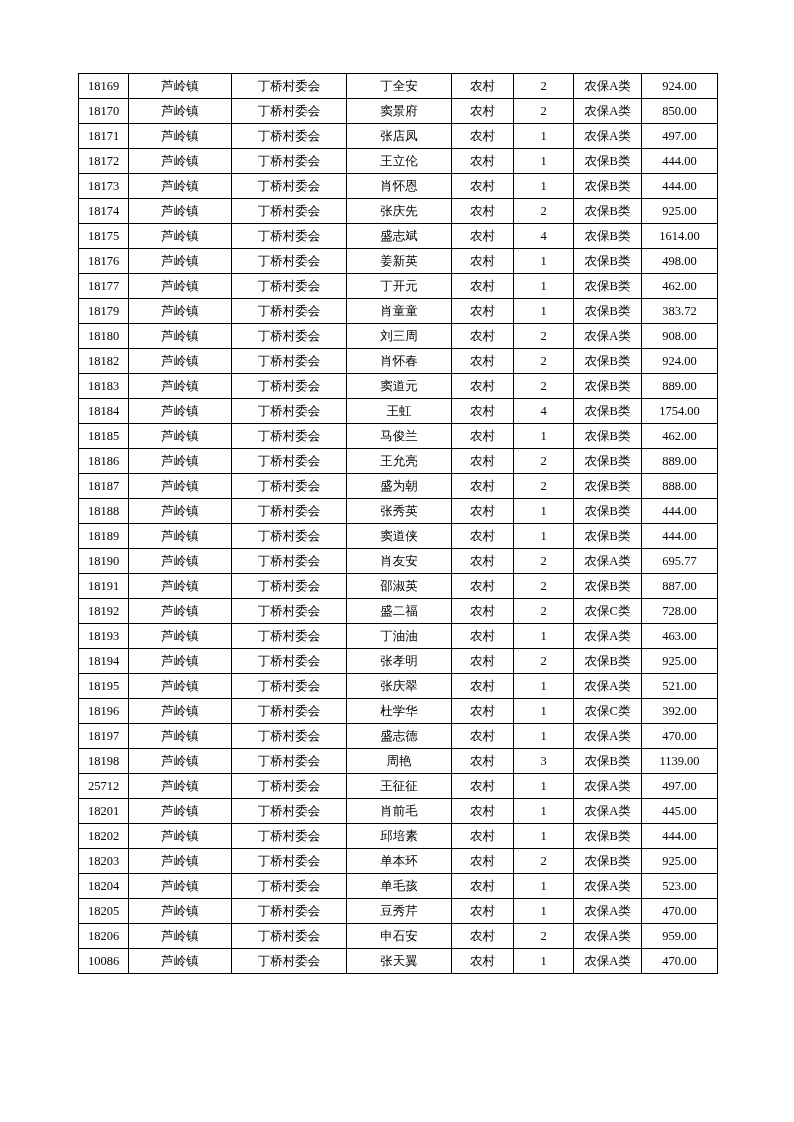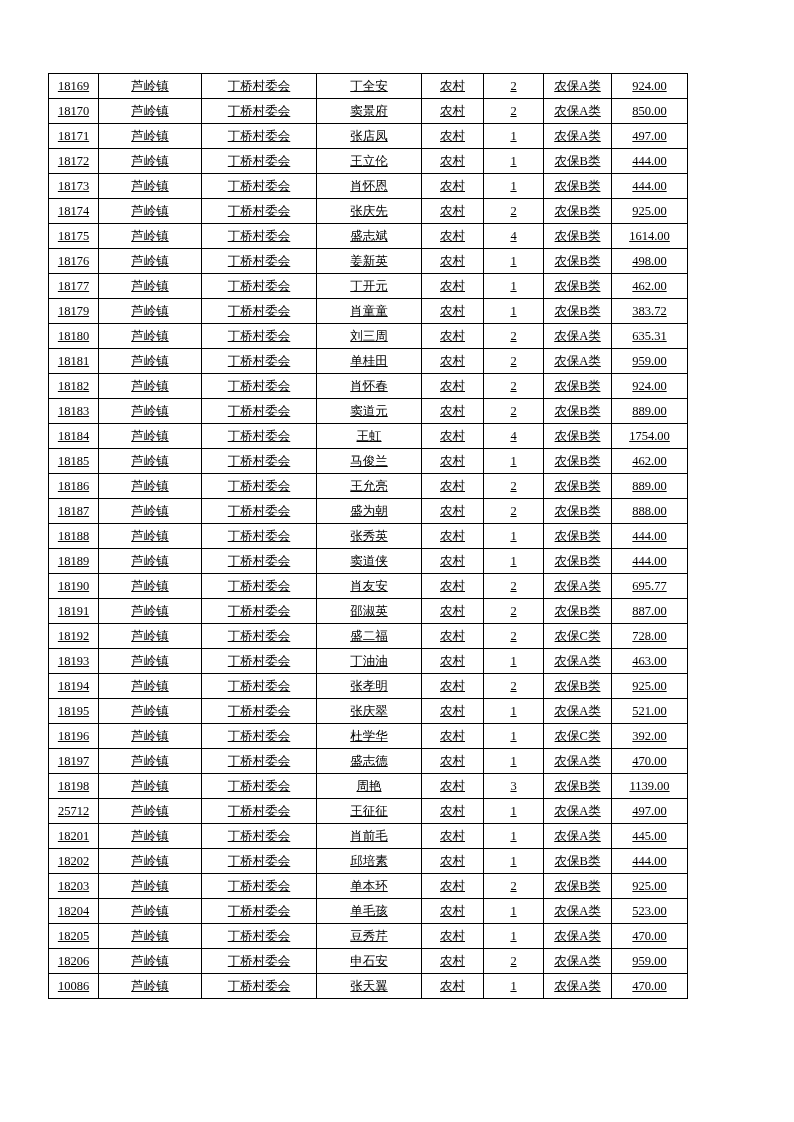--- a/index.html
+++ b/index.html
@@ -10,26 +10,25 @@
   }
   .page {
     position: relative;
     width: 794px;
     height: 1122px;
     background: #ffffff;
     overflow: hidden;
   }
   table.payment-table {
     position: absolute;
-    left: 48px;
+    left: 78px;
     top: 73px;
     width: 639px;
     border-collapse: collapse;
     table-layout: fixed;
-    text-decoration: underline;
   }
   table.payment-table td {
     border: 1px solid #000000;
     height: 24px;
     padding: 0 2px;
     text-align: center;
     vertical-align: middle;
     font-size: 12.5px;
     color: #000000;
     white-space: nowrap;
@@ -153,31 +152,21 @@
           <td>383.72</td>
         </tr>
         <tr>
           <td>18180</td>
           <td>芦岭镇</td>
           <td>丁桥村委会</td>
           <td>刘三周</td>
           <td>农村</td>
           <td>2</td>
           <td>农保A类</td>
-          <td>635.31</td>
-        </tr>
-        <tr>
-          <td>18181</td>
-          <td>芦岭镇</td>
-          <td>丁桥村委会</td>
-          <td>单桂田</td>
-          <td>农村</td>
-          <td>2</td>
-          <td>农保A类</td>
-          <td>959.00</td>
+          <td>908.00</td>
         </tr>
         <tr>
           <td>18182</td>
           <td>芦岭镇</td>
           <td>丁桥村委会</td>
           <td>肖怀春</td>
           <td>农村</td>
           <td>2</td>
           <td>农保B类</td>
           <td>924.00</td>

